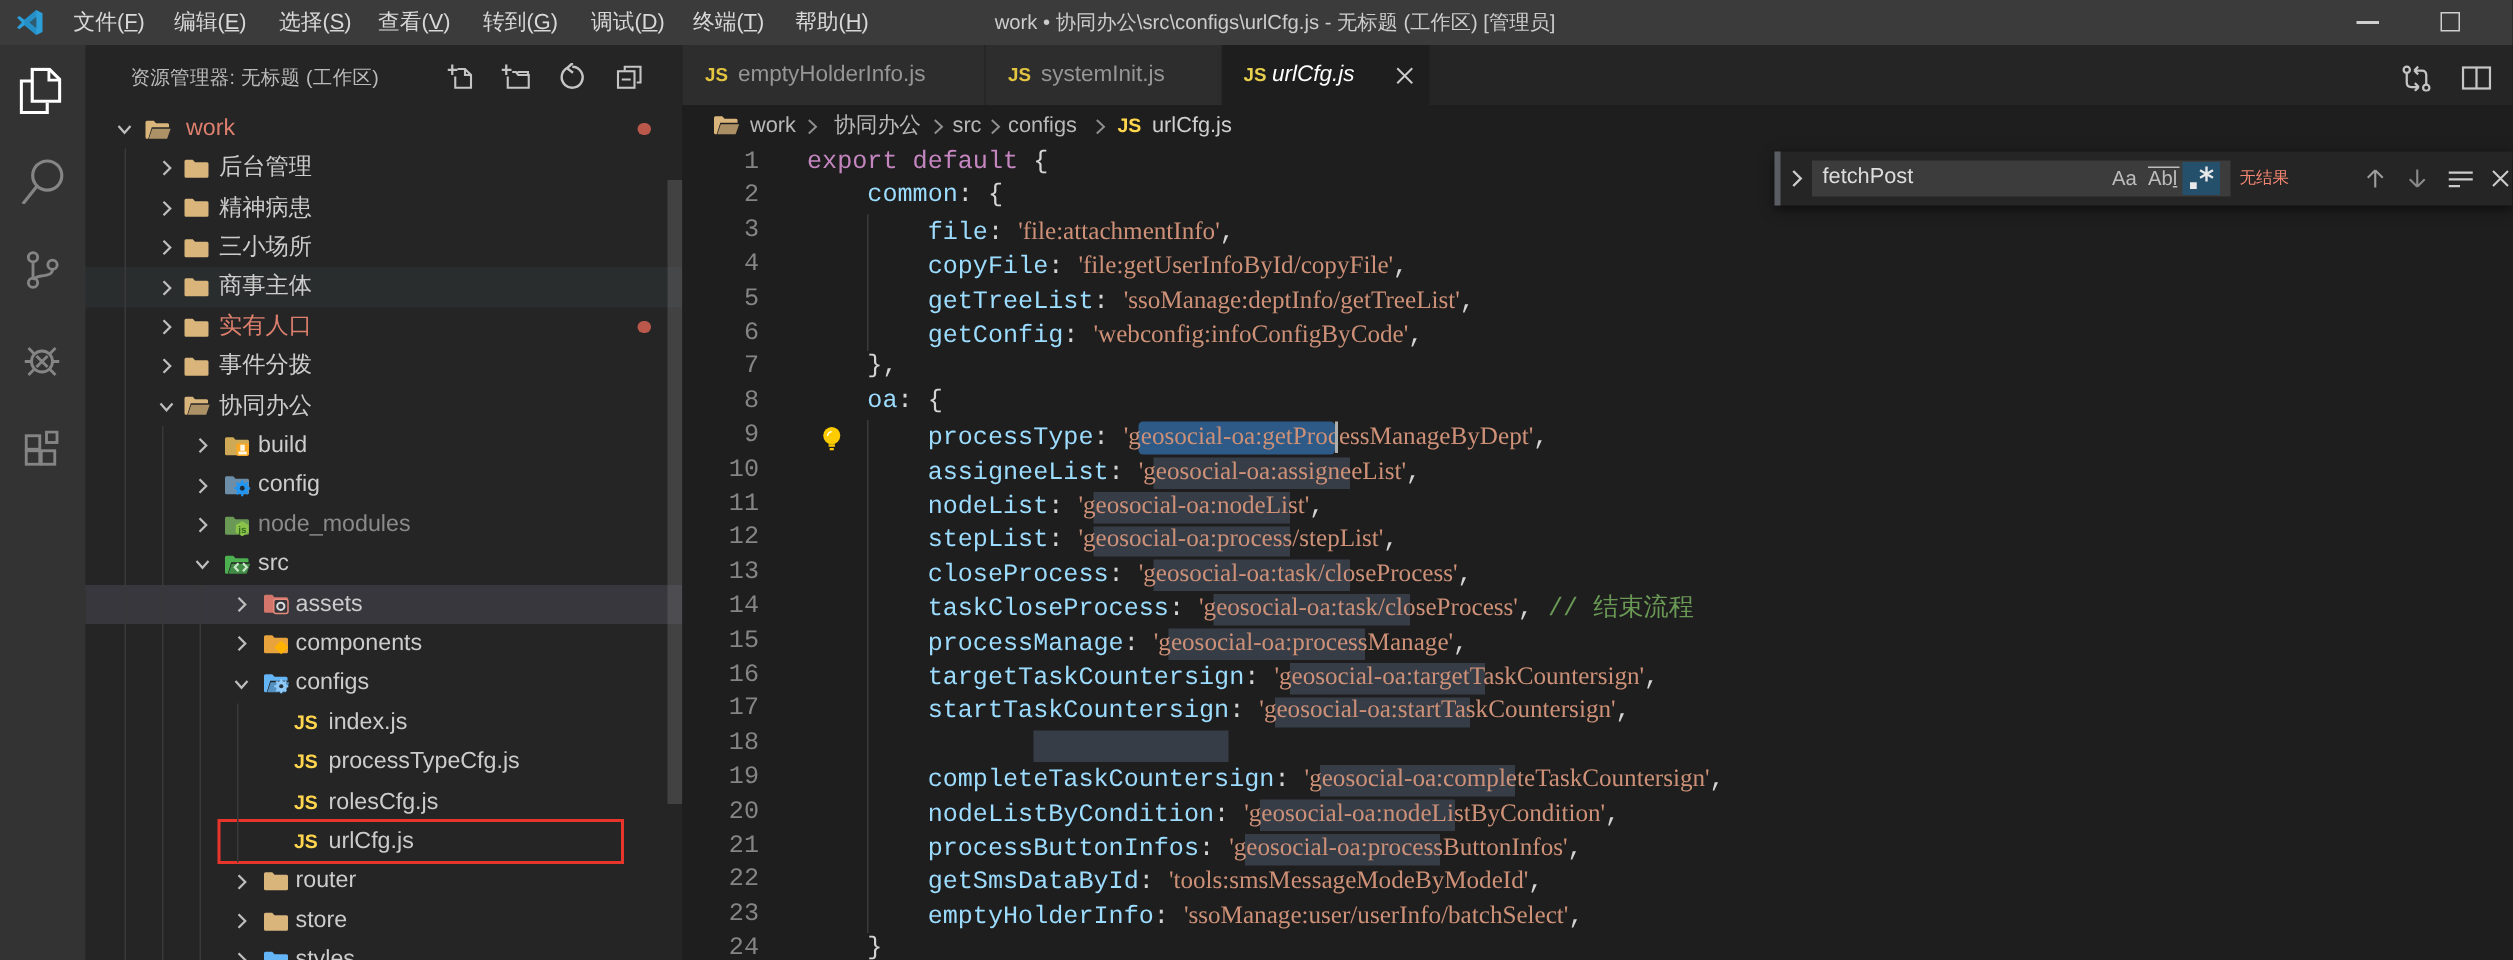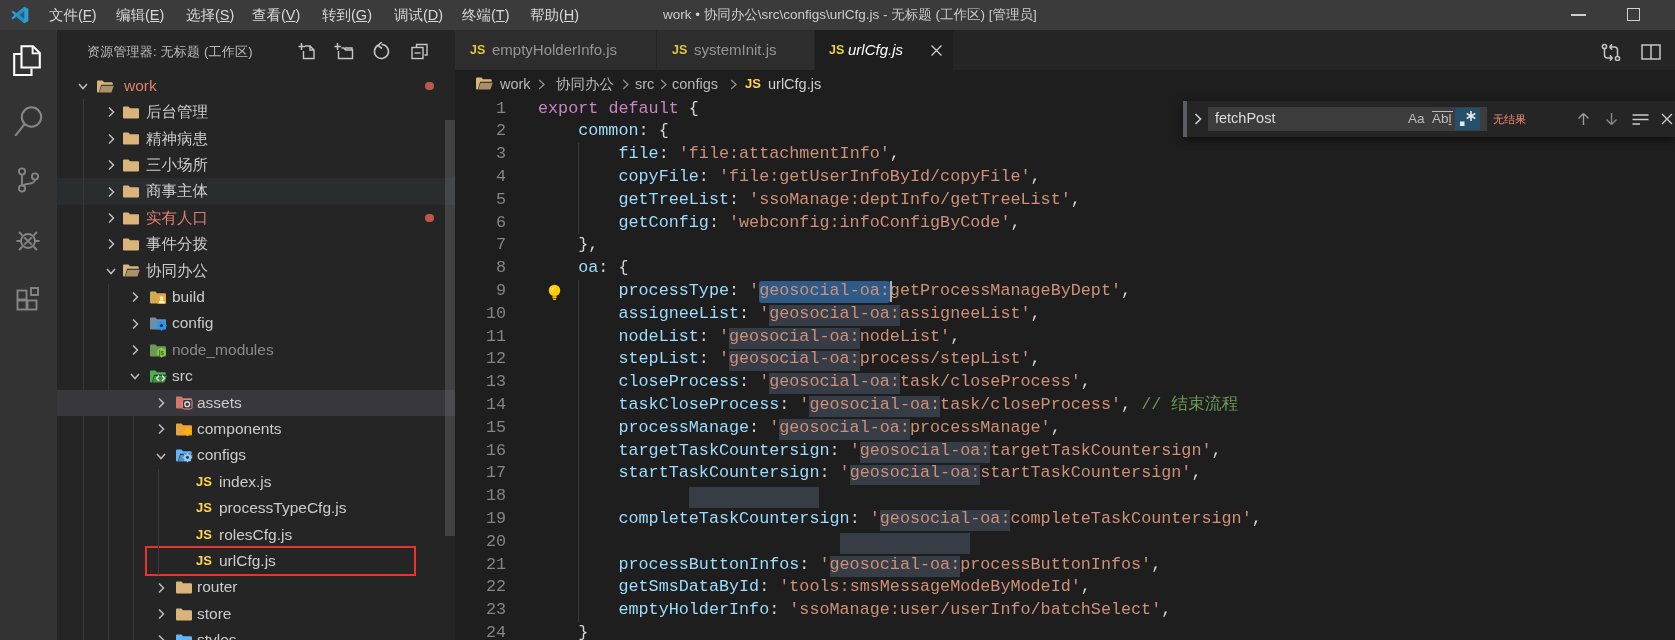--- a/index.html
+++ b/index.html
@@ -25,21 +25,21 @@
 .tab{position:absolute;top:0;height:40px;background:#2d2d2d;}
 .tablab{position:absolute;top:0;height:40px;line-height:40px;font-size:15px;color:#969696;white-space:nowrap;}
 .tjs{position:absolute;top:0;height:40px;line-height:40px;font-size:12.5px;font-weight:bold;color:#e3c542;}
 #crumbs{position:absolute;left:0;top:40px;width:1220px;height:28px;background:#1e1e1e;}
 .cr{position:absolute;top:0;height:28px;line-height:28px;font-size:14.5px;color:#b8b8b8;white-space:nowrap;}
 #code{position:absolute;left:455px;top:30px;width:1220px;height:610px;}
 .ln{position:absolute;left:0;width:51px;height:22.8px;line-height:22.8px;text-align:right;
  font-family:"Liberation Mono",monospace;font-size:16.75px;color:#858585;}
 .cl{position:absolute;left:83px;height:22.8px;line-height:22.8px;white-space:pre;
  font-family:"Liberation Mono",monospace;font-size:16.75px;color:#d4d4d4;}
-.k{color:#9cdcfe;}.s{color:#ce9178;}.kw{color:#c586c0;}.c{color:#6a9955;}
+.k{color:#9cdcfe;}.s{color:#ce9178;font-family:Liberation Serif, serif;}.kw{color:#c586c0;}.c{color:#6a9955;}
 .hl{position:absolute;height:20.8px;background:#373d47;}
 .sel{position:absolute;height:21.6px;background:#2d5a87;border-radius:3px;}
 svg{display:block;}
 </style></head><body>
 
 <div id="titlebar">
 <svg class="abs" style="left:10px;top:3px" width="20" height="24" viewBox="0 0 24 24">
 <path fill="#2c9fd8" d="M17 2 L22 4.5 L22 19.5 L17 22 L7.5 14.2 L3.5 17.3 L1.6 16 L5.5 12 L1.6 8 L3.5 6.7 L7.5 9.8 Z"></path>
 <path fill="#3c3c3c" d="M17 7.5 L11.5 12 L17 16.5 Z"></path>
 <path fill="#1d7fb4" d="M17 2 L17 22 L7.5 14.2 L7.5 9.8 Z" opacity="0.45"></path>
@@ -385,20 +385,21 @@
 <div class="ln" style="top:386.8px">15</div>
 <div class="cl" style="top:386.8px">        <span class="k">processManage</span>: <span class="s">'geosocial-oa:processManage'</span>,</div>
 <div class="ln" style="top:409.6px">16</div>
 <div class="cl" style="top:409.6px">        <span class="k">targetTaskCountersign</span>: <span class="s">'geosocial-oa:targetTaskCountersign'</span>,</div>
 <div class="ln" style="top:432.4px">17</div>
 <div class="cl" style="top:432.4px">        <span class="k">startTaskCountersign</span>: <span class="s">'geosocial-oa:startTaskCountersign'</span>,</div>
 <div class="ln" style="top:455.2px">18</div>
 <div class="ln" style="top:478.0px">19</div>
 <div class="cl" style="top:478.0px">        <span class="k">completeTaskCountersign</span>: <span class="s">'geosocial-oa:completeTaskCountersign'</span>,</div>
 <div class="ln" style="top:500.8px">20</div>
+<div class="cl" style="top:500.8px">        <span class="k">nodeListByCondition</span>: <span class="s">'geosocial-oa:nodeListByCondition'</span>,</div>
 <div class="ln" style="top:523.6px">21</div>
 <div class="cl" style="top:523.6px">        <span class="k">processButtonInfos</span>: <span class="s">'geosocial-oa:processButtonInfos'</span>,</div>
 <div class="ln" style="top:546.4px">22</div>
 <div class="cl" style="top:546.4px">        <span class="k">getSmsDataById</span>: <span class="s">'tools:smsMessageModeByModeId'</span>,</div>
 <div class="ln" style="top:569.2px">23</div>
 <div class="cl" style="top:569.2px">        <span class="k">emptyHolderInfo</span>: <span class="s">'ssoManage:user/userInfo/batchSelect'</span>,</div>
 <div class="ln" style="top:592.0px">24</div>
 <div class="cl" style="top:592.0px">    }</div>
 <div class="abs" style="left:434.8px;top:251.0px;width:2px;height:21px;background:#aeafad"></div>
 <svg class="abs" style="left:90px;top:252.5px" width="19" height="19" viewBox="0 0 17 18">

